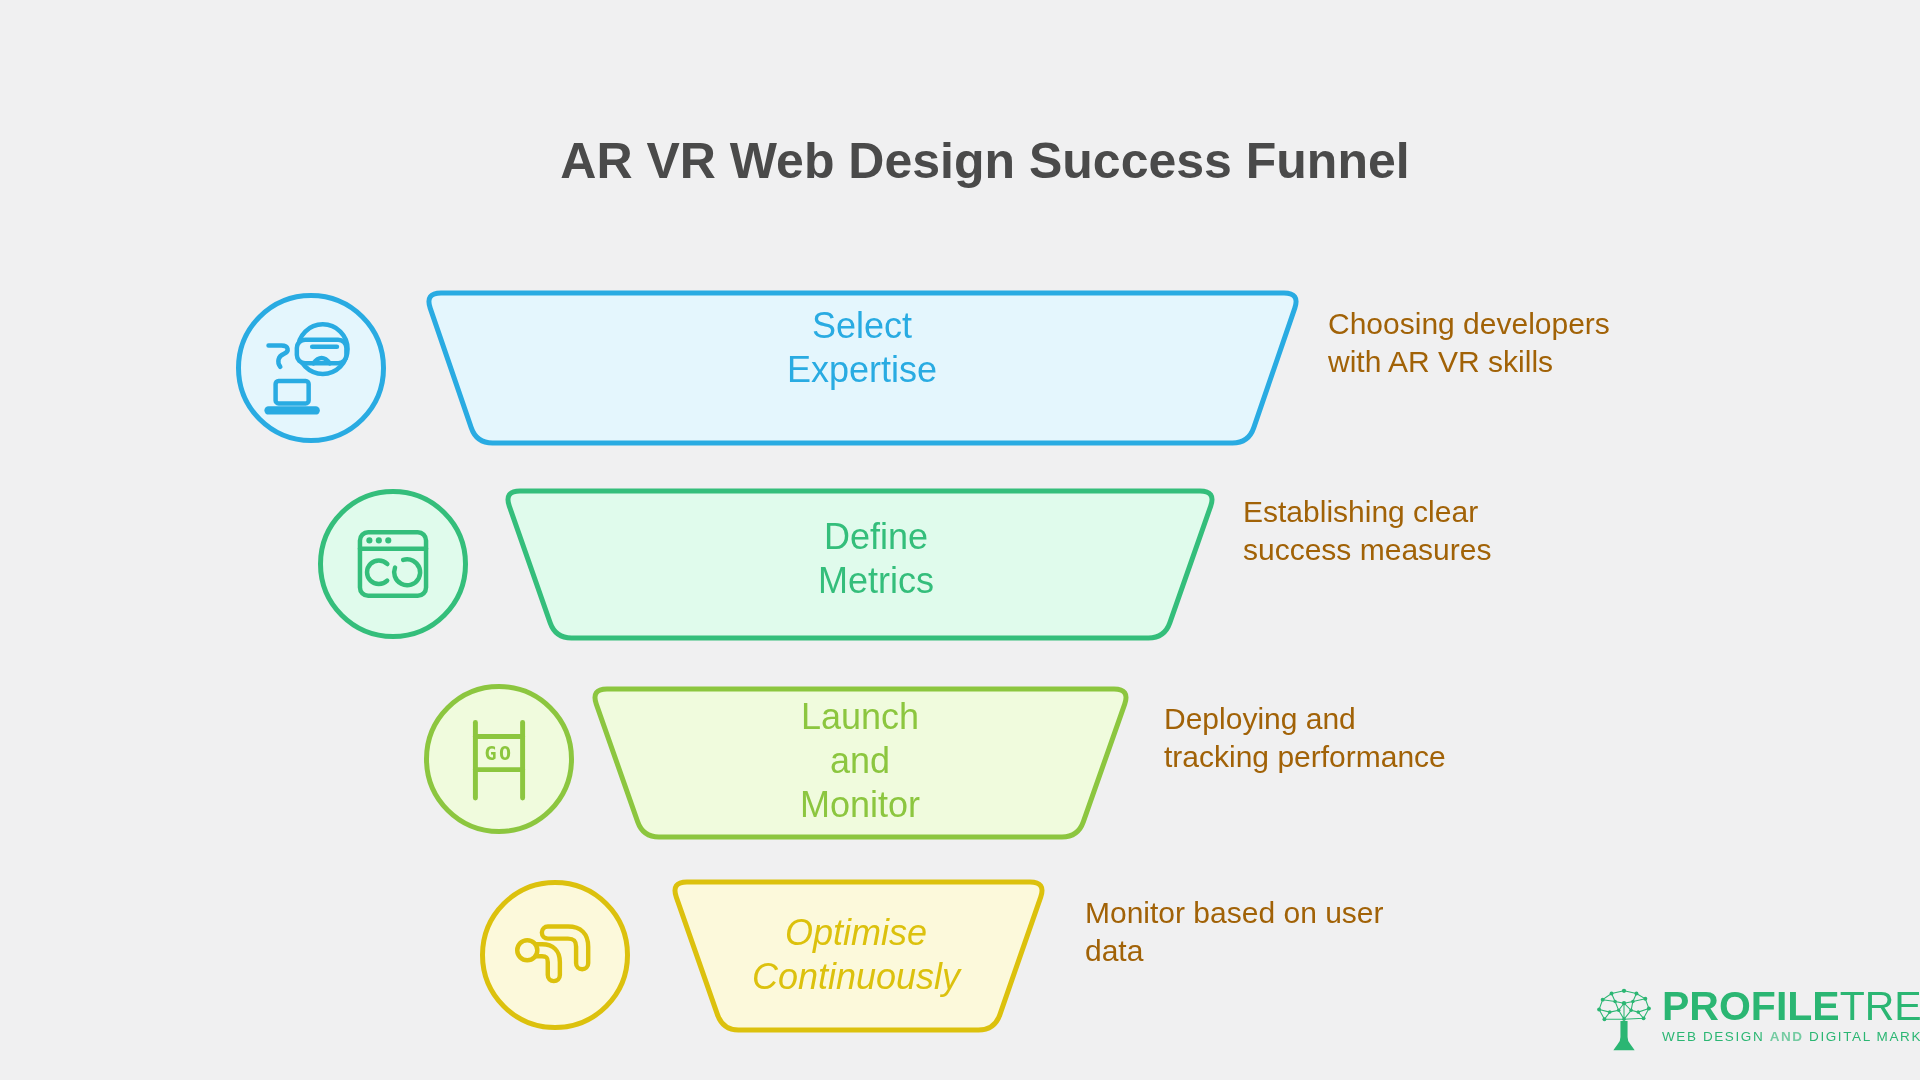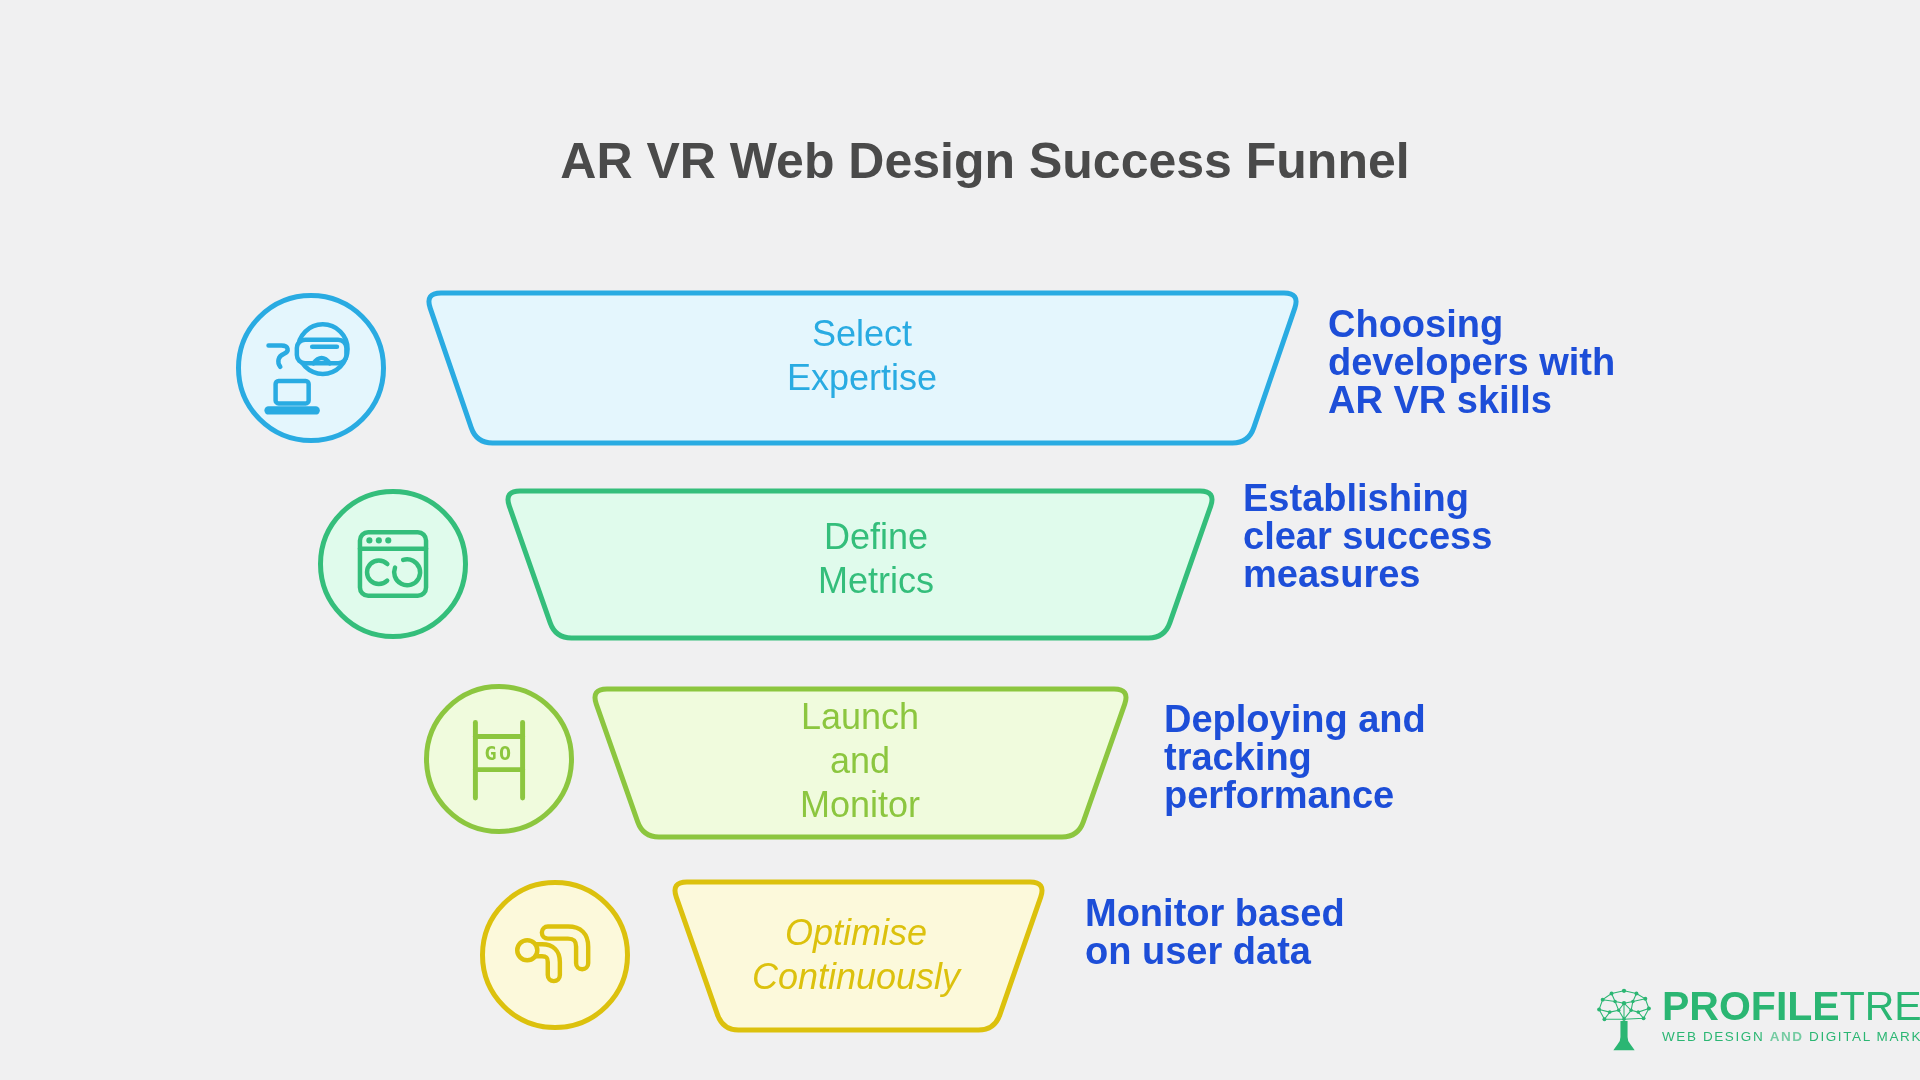--- a/index.html
+++ b/index.html
@@ -18,21 +18,21 @@
   .icon-circle svg{width:118px;height:118px;color:var(--stroke);}
 
   
   .funnel{position:absolute;}
   .funnel svg{display:block;}
   .funnel path.shape{fill:var(--fill);stroke:var(--stroke);stroke-width:5;stroke-linejoin:round;}
 
   .stage-label{position:absolute;transform:translate(-50%,-50%);color:var(--stroke);
                font-size:36px;text-align:center;line-height:44px;white-space:pre-line;}
 
-  .desc{position:absolute;margin:0;font-size:38px;line-height:38px;color:#1d4ed8;font-weight:bold;}
+  .desc{position:absolute;margin:0;font-size:30px;line-height:38px;color:#a16207;}
 
   
   .logo{position:absolute;left:1592px;top:984px;display:flex;align-items:flex-start;}
   .logo-tree{width:64px;height:74px;margin-right:6px;}
   .logo-text{display:flex;flex-direction:column;}
   .wordmark{font-size:41px;line-height:44px;color:#2BB673;letter-spacing:0px;white-space:nowrap;}
   .wordmark .b{font-weight:800;}
   .wordmark .l{font-weight:400;}
   .tagline{font-size:13.5px;letter-spacing:1.6px;color:#2BB673;white-space:nowrap;margin-top:1px;}
   .tagline .b{font-weight:normal;}
@@ -60,21 +60,21 @@
           <rect x="20" y="61" width="28" height="19" rx="2.5"></rect>
           <path d="M14,86 H54" stroke-width="7"></path>
         </g>
       </svg>
     </div>
     <div class="funnel" style="left:420px;top:288px;">
       <svg width="885" height="160" viewBox="0 0 885 160">
         <path class="shape" d="M21,5 L864,5 Q880,5 874.8,20.1 L833.7,139.9 Q828.5,155 812.5,155 L72.5,155 Q56.5,155 51.3,139.9 L10.2,20.1 Q5,5 21,5 Z"></path>
       </svg>
     </div>
-    <div class="stage-label" style="left:862px;top:356px;">Select Expertise</div>
+    <div class="stage-label" style="left:862px;top:348px;">Select Expertise</div>
     <p class="desc" style="left:1328px;top:305px;width:300px;">Choosing developers with AR VR skills</p>
   </div>
 
   <div class="row" style="--stroke: #34BE7B; --fill: #E0FBEC;">
     <div class="icon-circle" style="left:318px;top:489px;">
       <svg viewBox="0 0 100 100">
         <g fill="none" stroke="currentColor" stroke-width="3.8" stroke-linecap="round" stroke-linejoin="round">
           <rect x="22" y="23" width="56" height="54" rx="7"></rect>
           <line x1="22" y1="37" x2="78" y2="37"></line>
           <circle cx="30" cy="30" r="2.6" fill="currentColor" stroke="none"></circle>
@@ -84,21 +84,21 @@
           <circle cx="62" cy="57" r="11" stroke-dasharray="59 10.1" transform="rotate(-108 62 57)"></circle>
         </g>
       </svg>
     </div>
     <div class="funnel" style="left:499px;top:486px;">
       <svg width="722" height="157" viewBox="0 0 722 157">
         <path class="shape" d="M21,5 L701,5 Q717,5 711.7,20.1 L670.8,136.9 Q665.5,152 649.5,152 L72.5,152 Q56.5,152 51.2,136.9 L10.3,20.1 Q5,5 21,5 Z"></path>
       </svg>
     </div>
     <div class="stage-label" style="left:860px;top:559px;margin-left:16px;">Define Metrics</div>
-    <p class="desc" style="left:1243px;top:479px;width:270px;">Establishing clear success measures</p>
+    <p class="desc" style="left:1243px;top:493px;width:270px;">Establishing clear success measures</p>
   </div>
 
   <div class="row" style="--stroke: #8CC63F; --fill: #F0FBDD;">
     <div class="icon-circle" style="left:424px;top:684px;">
       <svg viewBox="0 0 100 100">
         <g fill="none" stroke="currentColor" stroke-width="4.2" stroke-linecap="round" stroke-linejoin="round">
           <path d="M30,19 V83"></path>
           <path d="M70,19 V83"></path>
           <path d="M30,31 H70"></path>
           <path d="M30,59 H70"></path>

